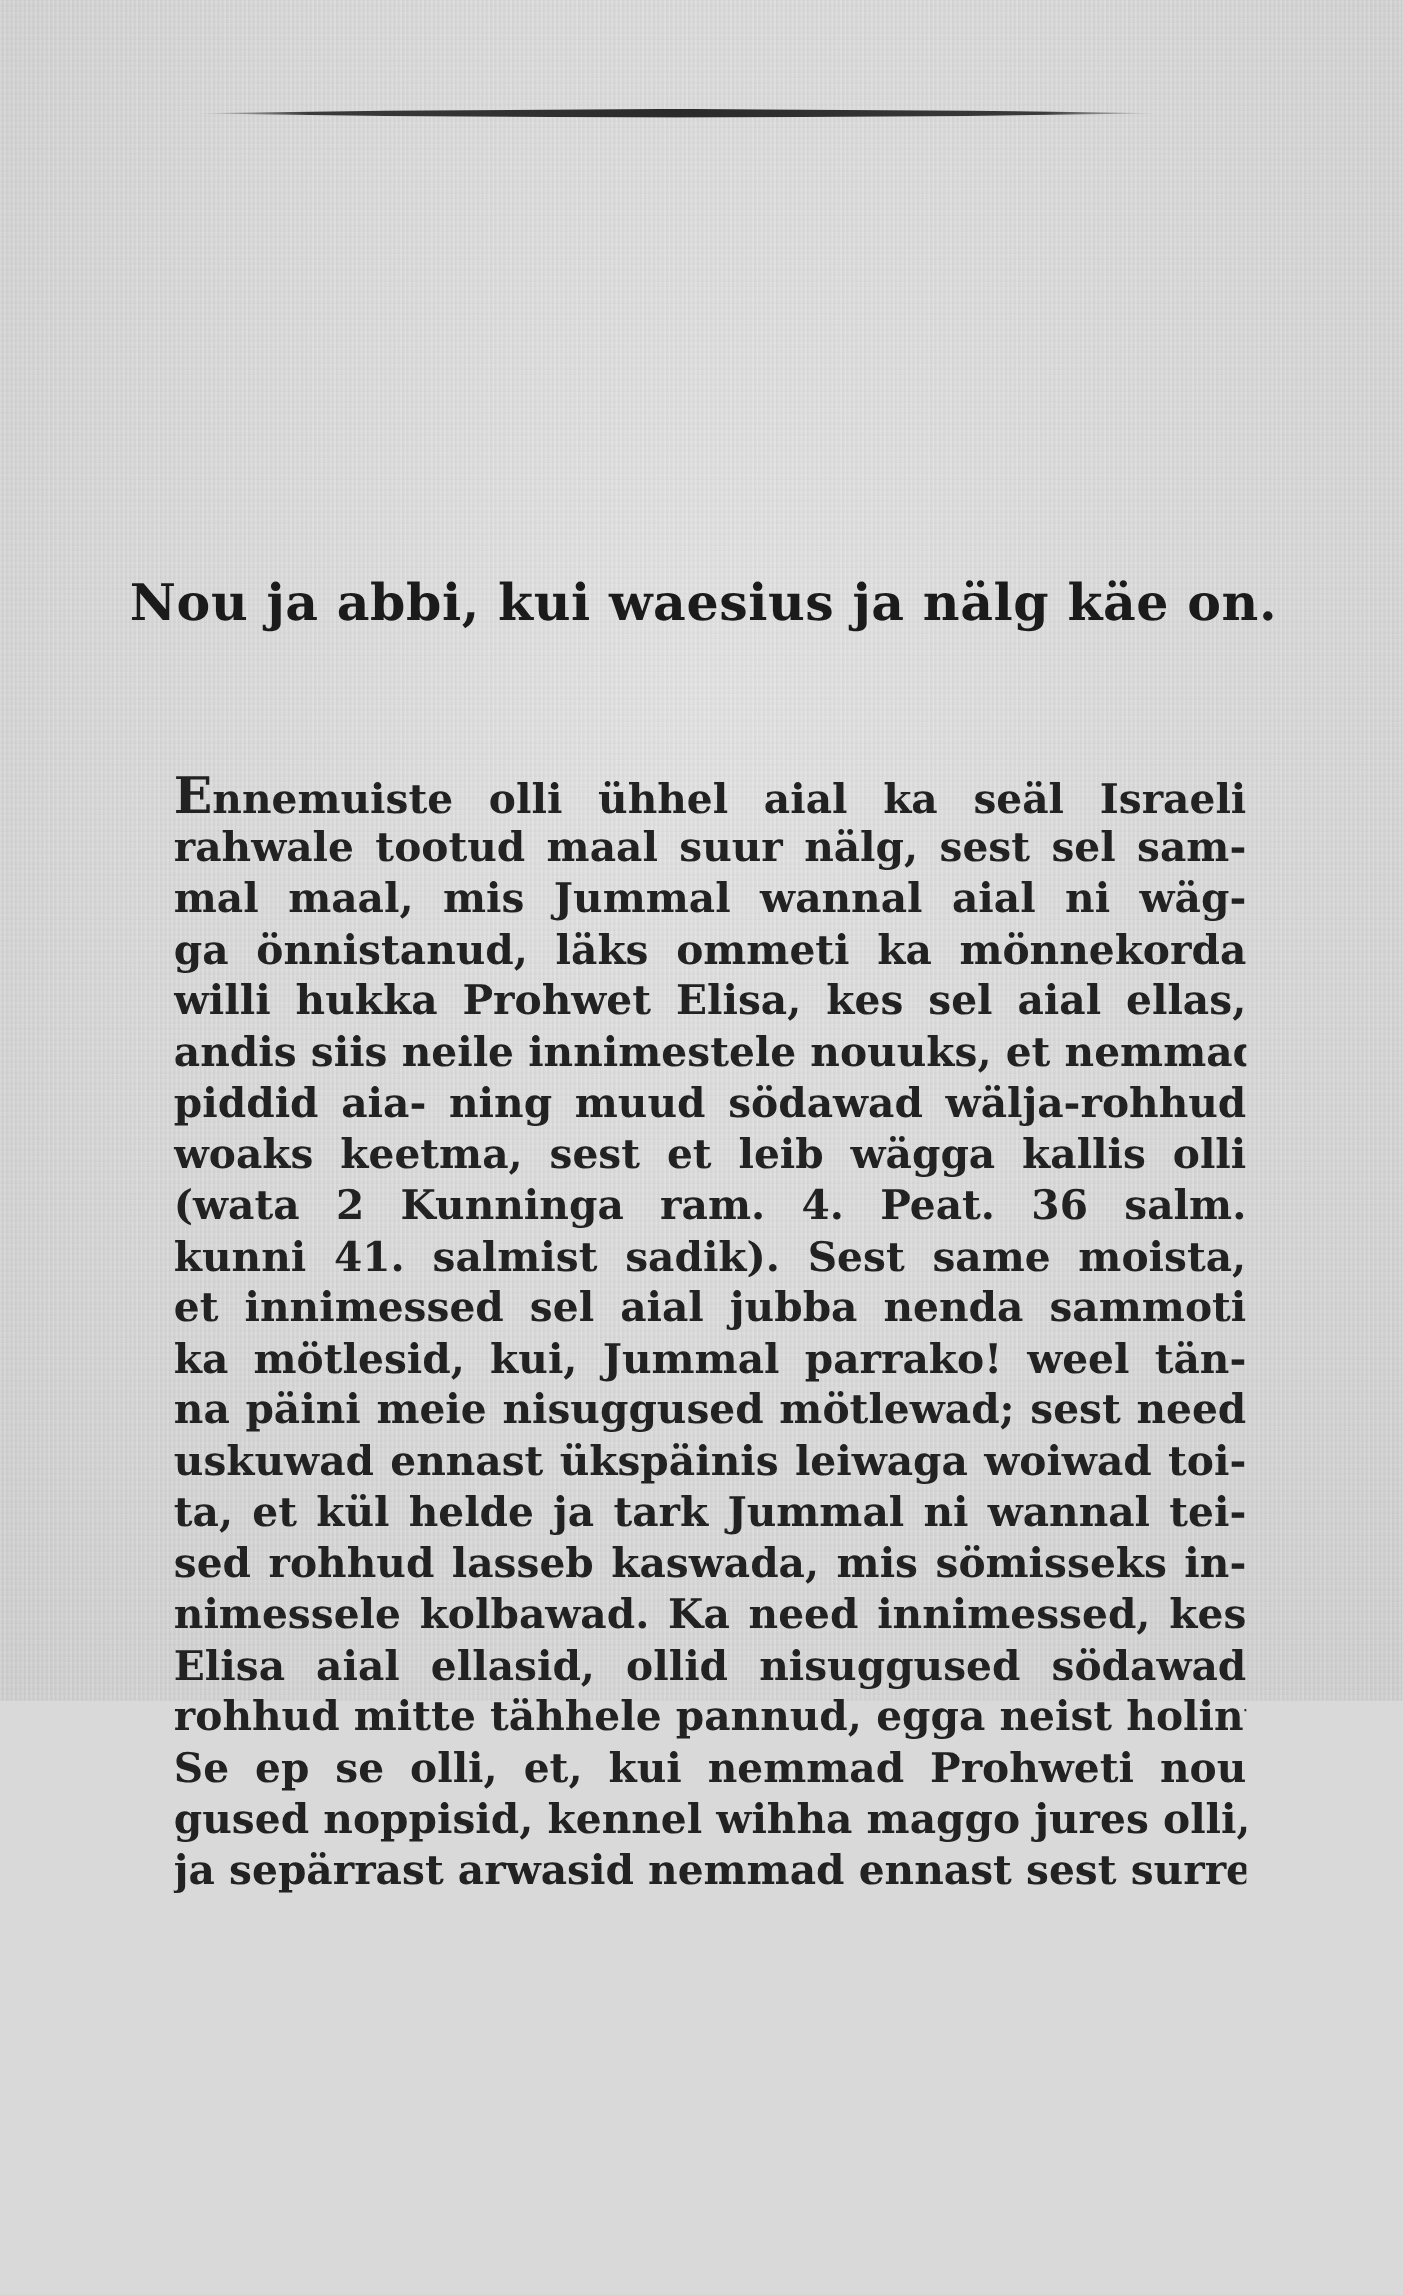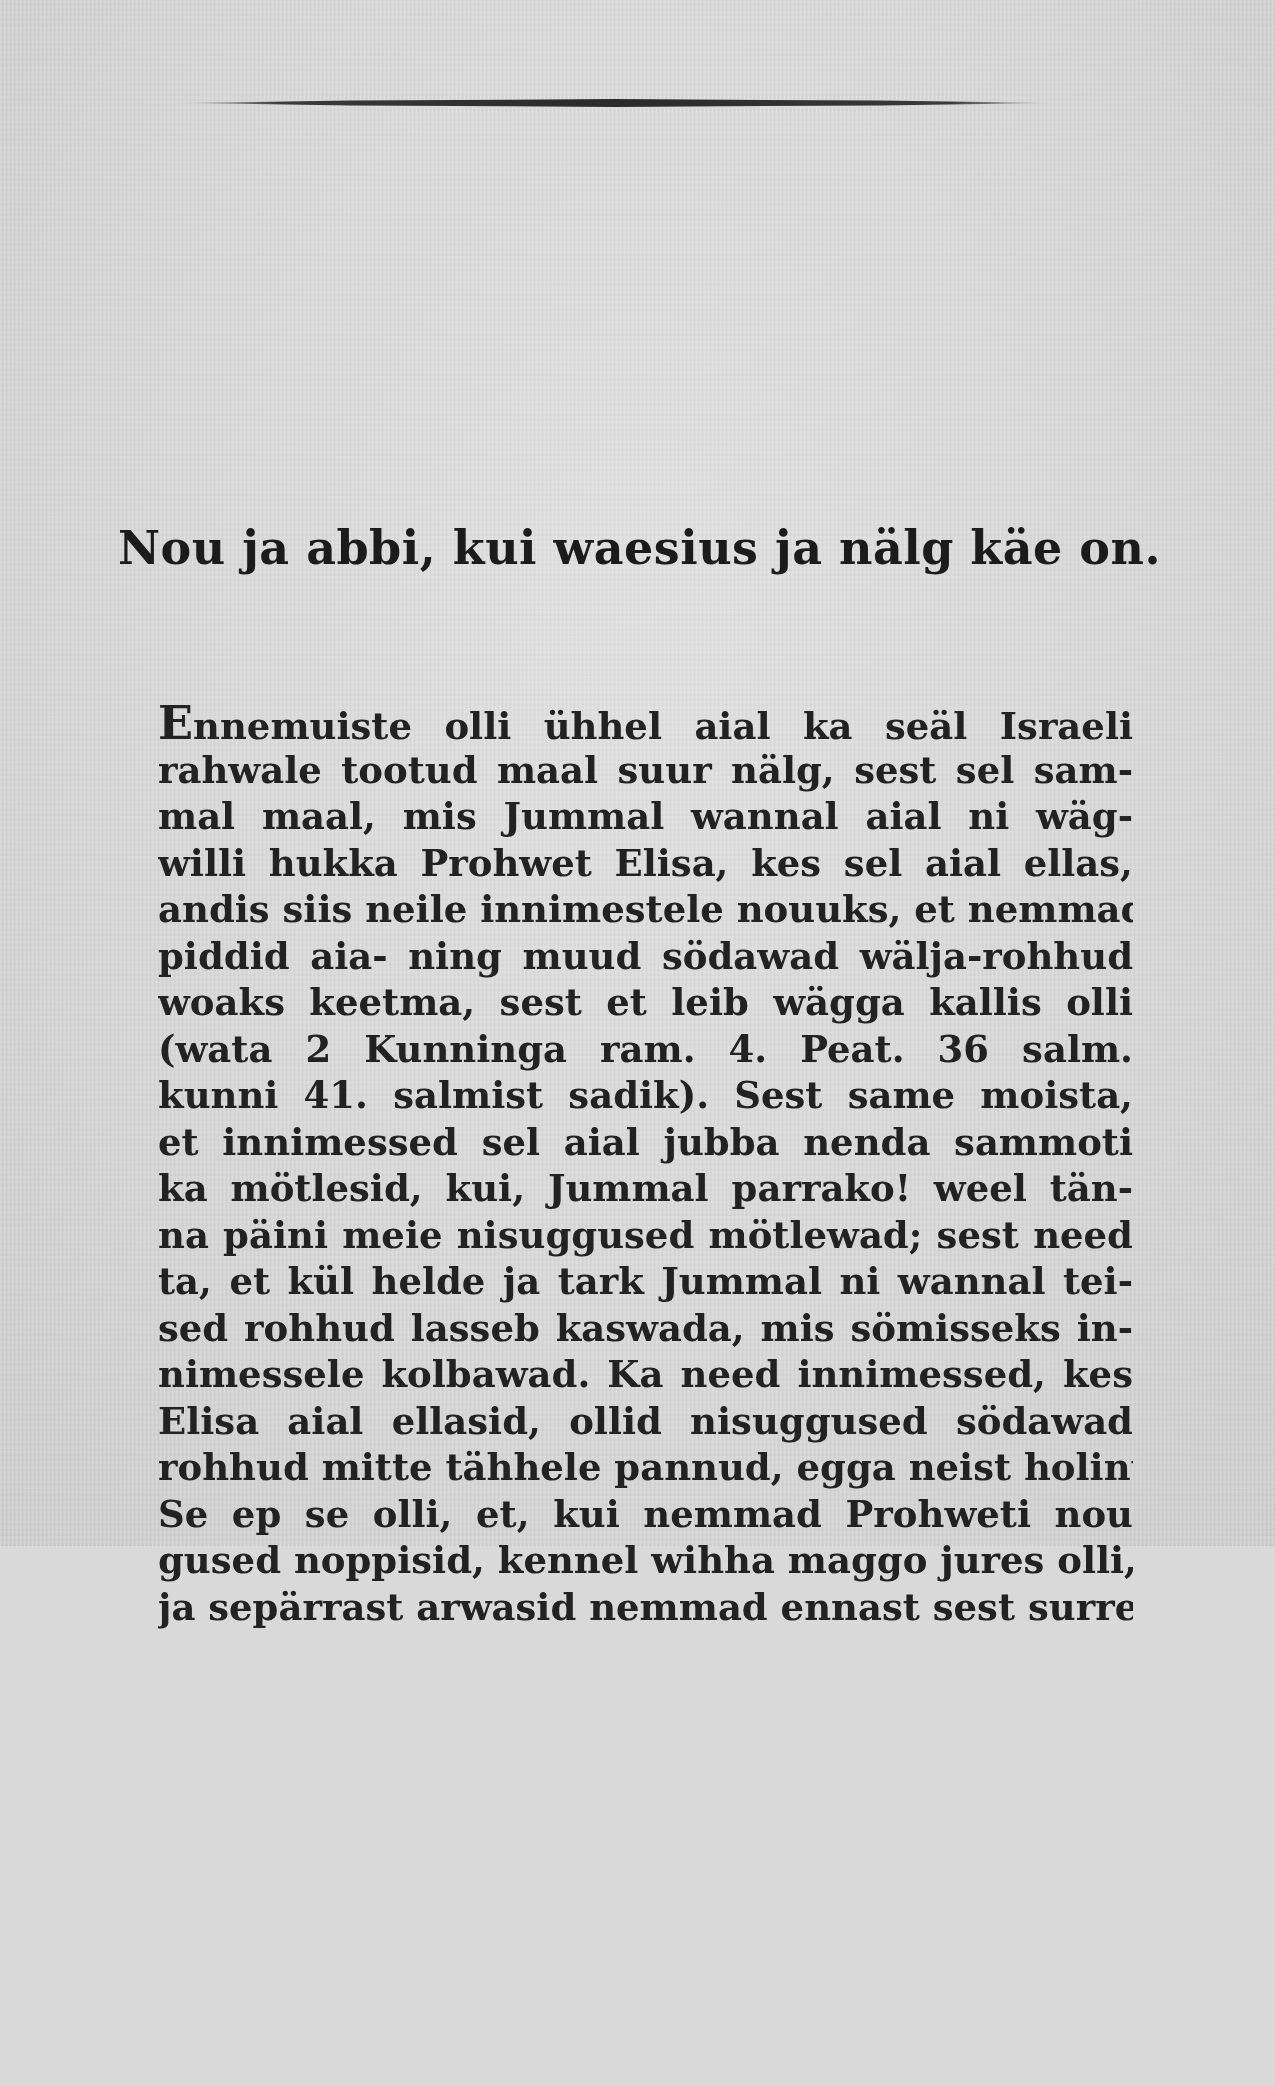--- a/index.html
+++ b/index.html
@@ -76,29 +76,31 @@
 
 <div class="paper">
   <div class="rule"></div>
 
   <h1 class="title">Nou ja abbi, kui waesius ja nälg käe on.</h1>
 
   <div class="body-text">
     <span class="line first">Ennemuiste olli ühhel aial ka seäl Israeli</span>
     <span class="line">rahwale tootud maal suur nälg, sest sel sam-</span>
     <span class="line">mal maal, mis Jummal wannal aial ni wäg-</span>
+    <span class="line">ga önnistanud, läks ommeti ka mönnekorda</span>
     <span class="line">willi hukka Prohwet Elisa, kes sel aial ellas,</span>
     <span class="line">andis siis neile innimestele nouuks, et nemmad</span>
     <span class="line">piddid aia- ning muud södawad wälja-rohhud</span>
     <span class="line">woaks keetma, sest et leib wägga kallis olli</span>
     <span class="line">(wata 2 Kunninga ram. 4. Peat. 36 salm.</span>
     <span class="line">kunni 41. salmist sadik). Sest same moista,</span>
     <span class="line">et innimessed sel aial jubba nenda sammoti</span>
     <span class="line">ka mötlesid, kui, Jummal parrako! weel tän-</span>
     <span class="line">na päini meie nisuggused mötlewad; sest need</span>
+    <span class="line">uskuwad ennast ükspäinis leiwaga woiwad toi-</span>
     <span class="line">ta, et kül helde ja tark Jummal ni wannal tei-</span>
     <span class="line">sed rohhud lasseb kaswada, mis sömisseks in-</span>
     <span class="line">nimessele kolbawad. Ka need innimessed, kes</span>
     <span class="line">Elisa aial ellasid, ollid nisuggused södawad</span>
     <span class="line">rohhud mitte tähhele pannud, egga neist holinud.</span>
     <span class="line">Se ep se olli, et, kui nemmad Prohweti nou</span>
     <span class="line">gused noppisid, kennel wihha maggo jures olli,</span>
     <span class="line last">ja sepärrast arwasid nemmad ennast sest surre-</span>
   </div>
 </div>

